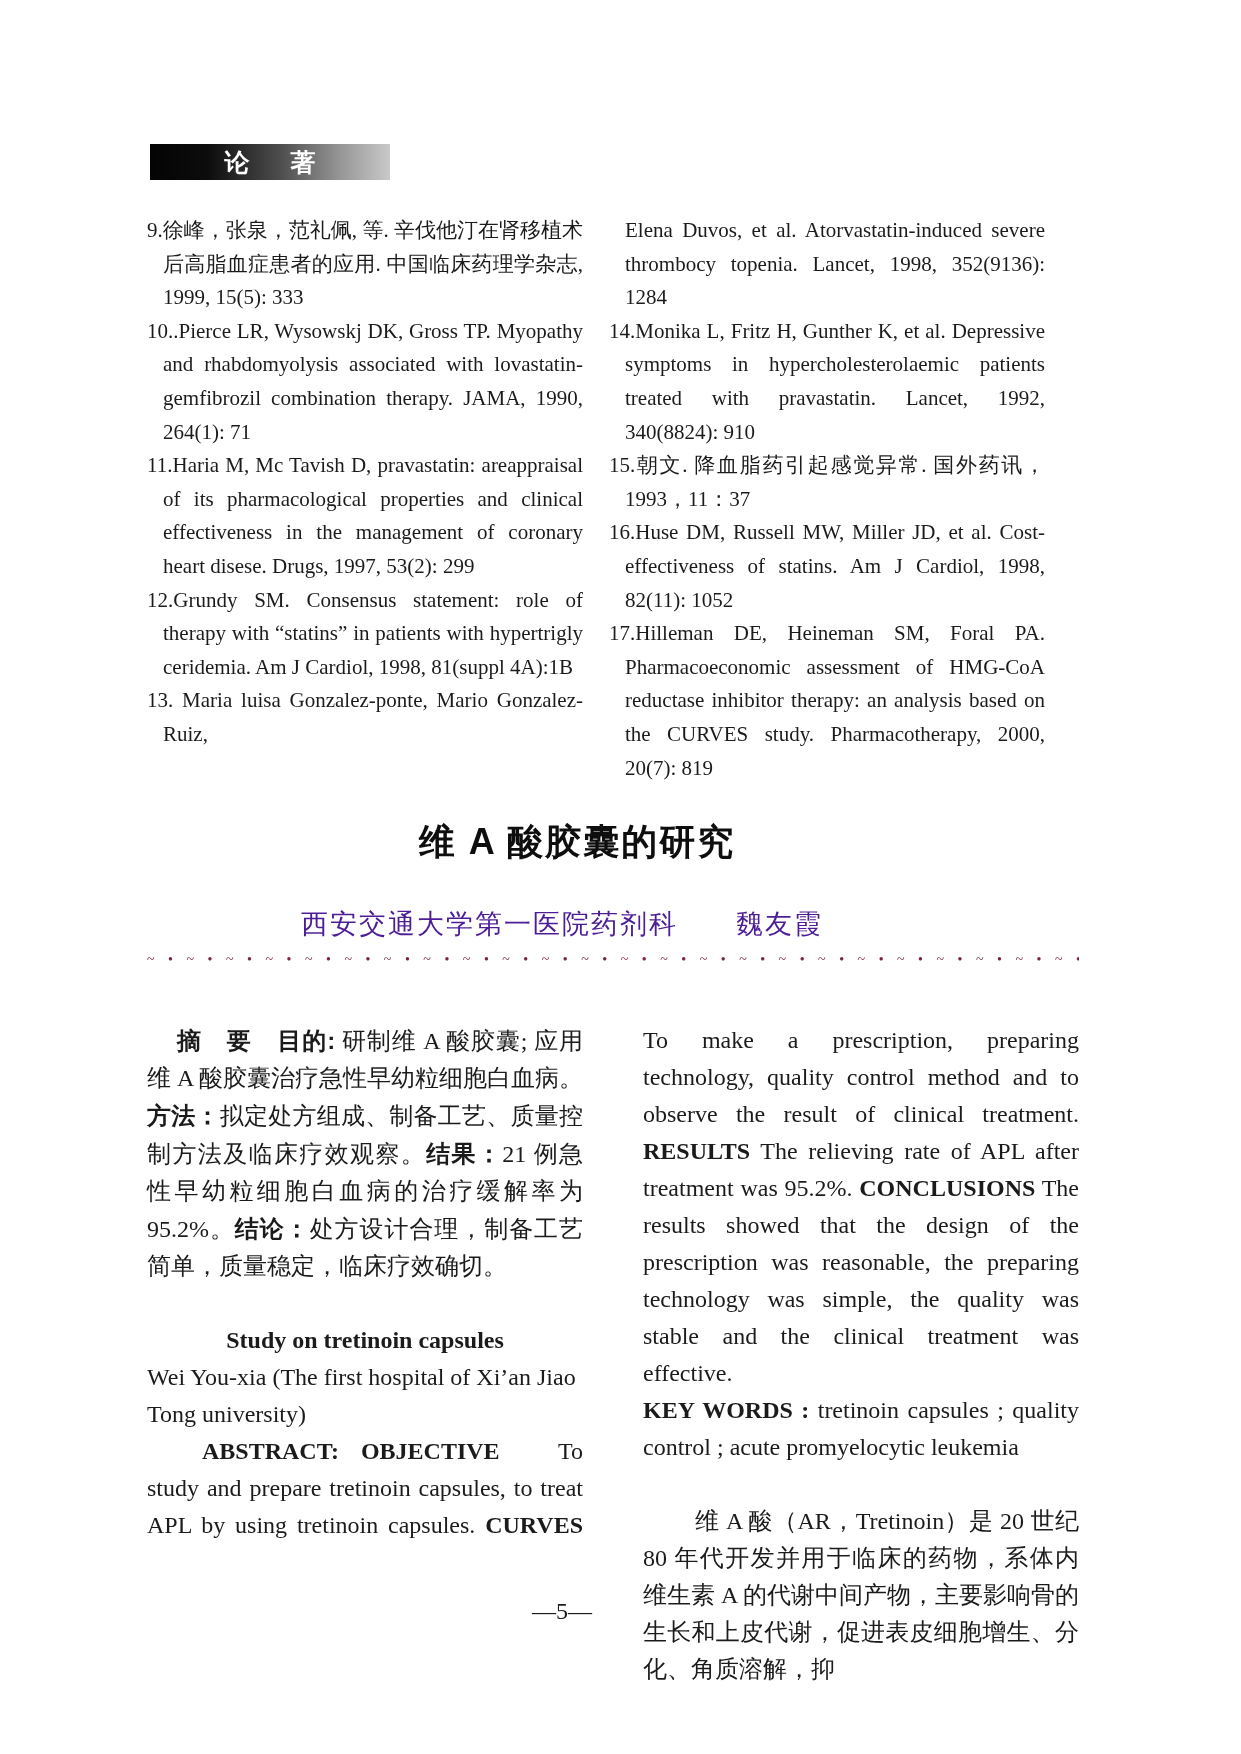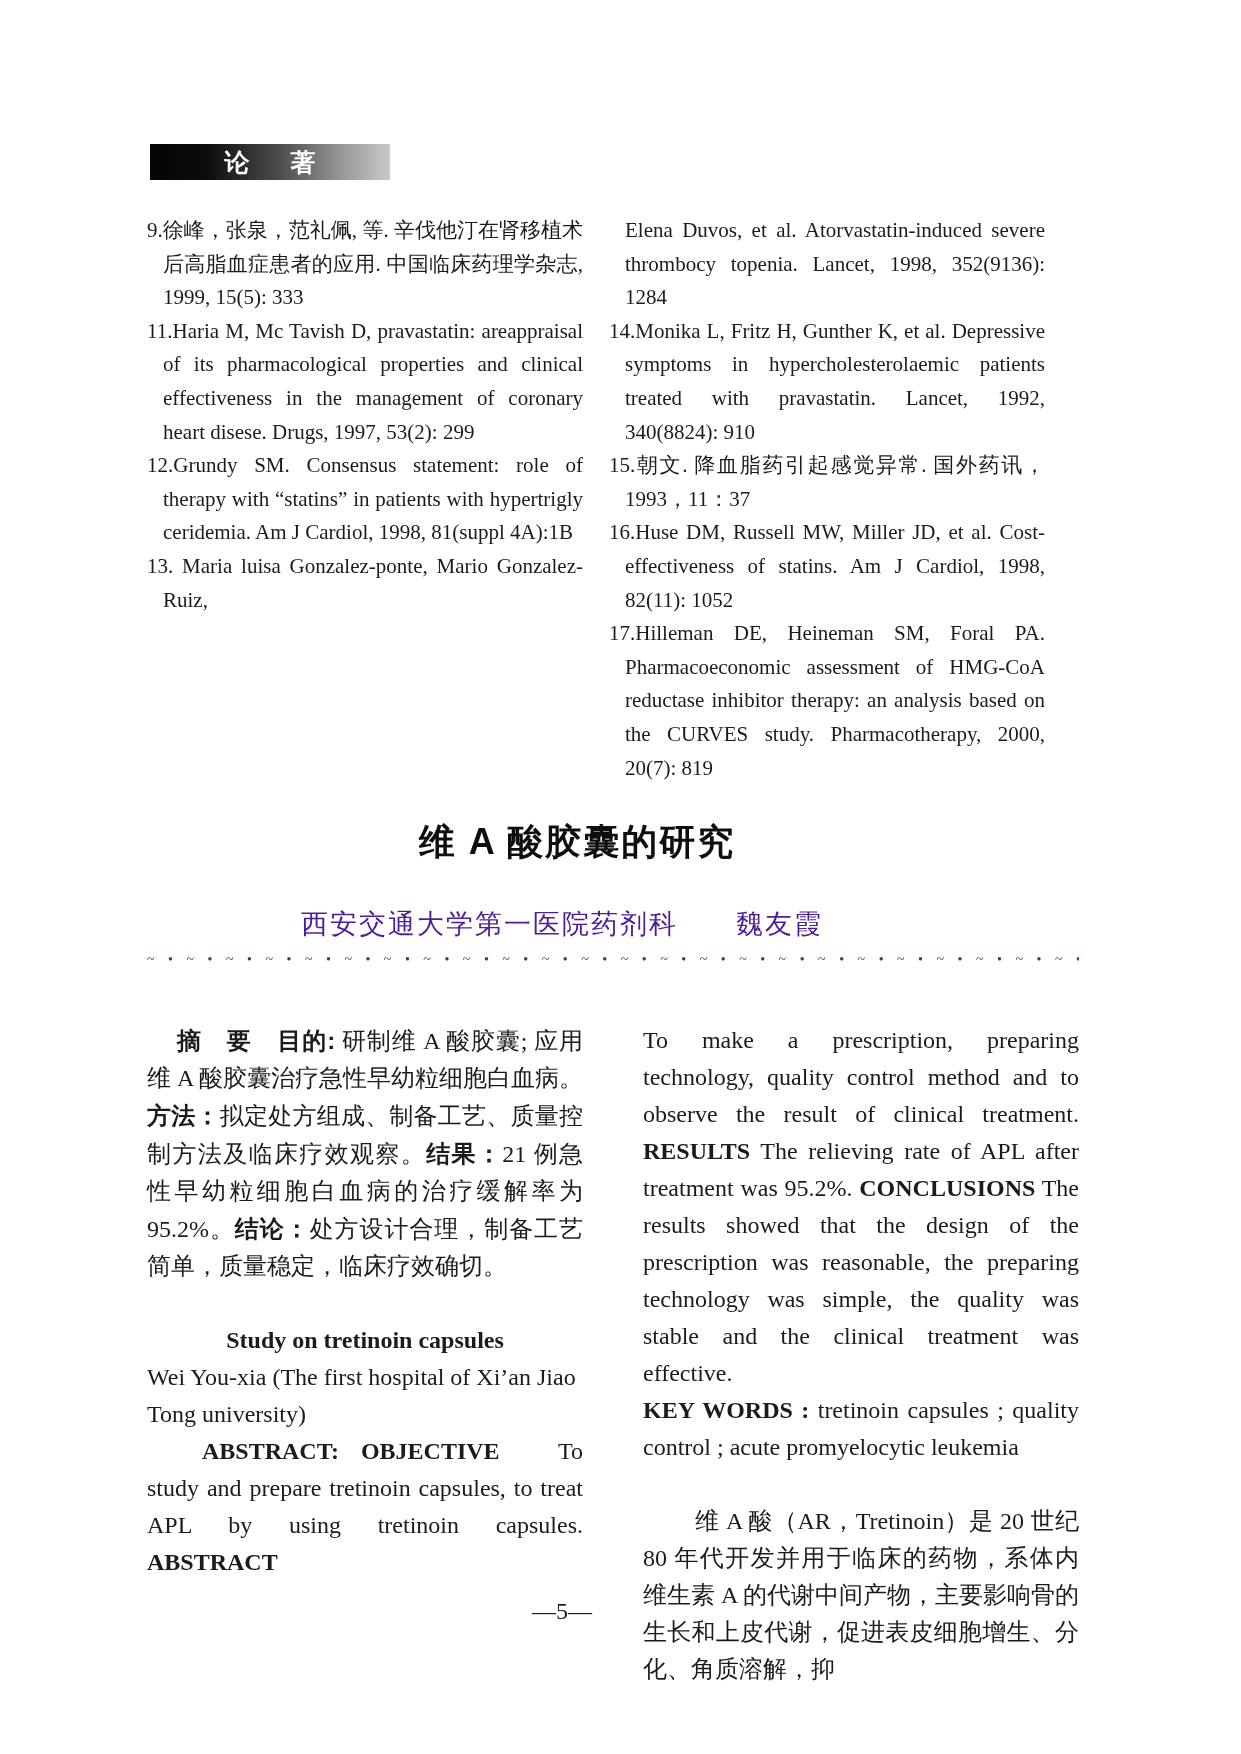--- a/index.html
+++ b/index.html
@@ -50,20 +50,21 @@
 
 <div class="page">
 
   <div class="banner">
       <span class="banner-label">论　著</span>
     </div>
 
   <div class="refs">
     <div class="refcol">
         <div class="ref">9.徐峰，张泉，范礼佩, 等. 辛伐他汀在肾移植术后高脂血症患者的应用. 中国临床药理学杂志, 1999, 15(5): 333</div>
+        <div class="ref">10..Pierce LR, Wysowskj DK, Gross TP. Myopathy and rhabdomyolysis associated with lovastatin-gemfibrozil combination therapy. JAMA, 1990, 264(1): 71</div>
         <div class="ref">11.Haria M, Mc Tavish D, pravastatin: areappraisal of its pharmacological properties and clinical effectiveness in the management of coronary heart disese. Drugs, 1997, 53(2): 299</div>
         <div class="ref">12.Grundy SM. Consensus statement: role of therapy with “statins” in patients with hypertrigly ceridemia. Am J Cardiol, 1998, 81(suppl 4A):1B</div>
         <div class="ref jfill">13. Maria luisa Gonzalez-ponte, Mario Gonzalez-Ruiz,</div>
       </div>
     <div class="refcol">
         <div class="ref cont">Elena Duvos, et al. Atorvastatin-induced severe thrombocy topenia. Lancet, 1998, 352(9136): 1284</div>
         <div class="ref">14.Monika L, Fritz H, Gunther K, et al. Depressive symptoms in hypercholesterolaemic patients treated with pravastatin. Lancet, 1992, 340(8824): 910</div>
         <div class="ref">15.朝文. 降血脂药引起感觉异常. 国外药讯，1993，11：37</div>
         <div class="ref">16.Huse DM, Russell MW, Miller JD, et al. Cost-effectiveness of statins. Am J Cardiol, 1998, 82(11): 1052</div>
         <div class="ref">17.Hilleman DE, Heineman SM, Foral PA. Pharmacoeconomic assessment of HMG-CoA reductase inhibitor therapy: an analysis based on the CURVES study. Pharmacotherapy, 2000, 20(7): 819</div>
@@ -75,21 +76,21 @@
   <div class="author">西安交通大学第一医院药剂科　　魏友霞</div>
 
   <div class="divider">~ • ~ • ~ • ~ • ~ • ~ • ~ • ~ • ~ • ~ • ~ • ~ • ~ • ~ • ~ • ~ • ~ • ~ • ~ • ~ • ~ • ~ • ~ • ~ • ~ • ~ • ~ • ~ • ~ • ~ • ~ • ~ • ~ • ~ • ~ • ~ • ~ • ~ • ~ • ~ • ~ • ~ • ~ • ~ • ~</div>
 
   <div class="abstract">
 
     <div class="abscol">
       <p class="cjk"><b class="hei mr">摘　要</b><b class="hei">目的:</b><span> 研制维 A 酸胶囊; 应用维 A 酸胶囊治疗急性早幼粒细胞白血病。</span><b class="hei">方法：</b><span>拟定处方组成、制备工艺、质量控制方法及临床疗效观察。</span><b class="hei">结果：</b><span>21 例急性早幼粒细胞白血病的治疗缓解率为 95.2%。</span><b class="hei">结论：</b><span>处方设计合理，制备工艺简单，质量稳定，临床疗效确切。</span></p>
       <p class="en-head">Study on tretinoin capsules</p>
       <p class="en-byline">Wei You-xia (The first hospital of Xi’an Jiao Tong university)</p>
-      <p class="en-abs jfill"><b class="mr2">ABSTRACT:</b><b>OBJECTIVE</b><span> To study and prepare tretinoin capsules, to treat APL by using tretinoin capsules. </span><b>ABSTRACT</b></p>
+      <p class="en-abs jfill"><b class="mr2">ABSTRACT:</b><b>OBJECTIVE</b><span> To study and prepare tretinoin capsules, to treat APL by using tretinoin capsules. </span><b>CURVES</b></p>
     </div>
 
     <div class="abscol">
       <p class="en-para"><span>To make a prescription, preparing technology, quality control method and to observe the result of clinical treatment. </span><b>RESULTS</b><span> The relieving rate of APL after treatment was 95.2%. </span><b>CONCLUSIONS</b><span> The results showed that the design of the prescription was reasonable, the preparing technology was simple, the quality was stable and the clinical treatment was effective.</span></p>
       <p class="en-para"><b>KEY WORDS :</b><span> tretinoin capsules ; quality control ; acute promyelocytic leukemia</span></p>
       <p class="cjk-intro">维 A 酸（AR，Tretinoin）是 20 世纪 80 年代开发并用于临床的药物，系体内维生素 A 的代谢中间产物，主要影响骨的生长和上皮代谢，促进表皮细胞增生、分化、角质溶解，抑</p>
     </div>
 
   </div>
 

